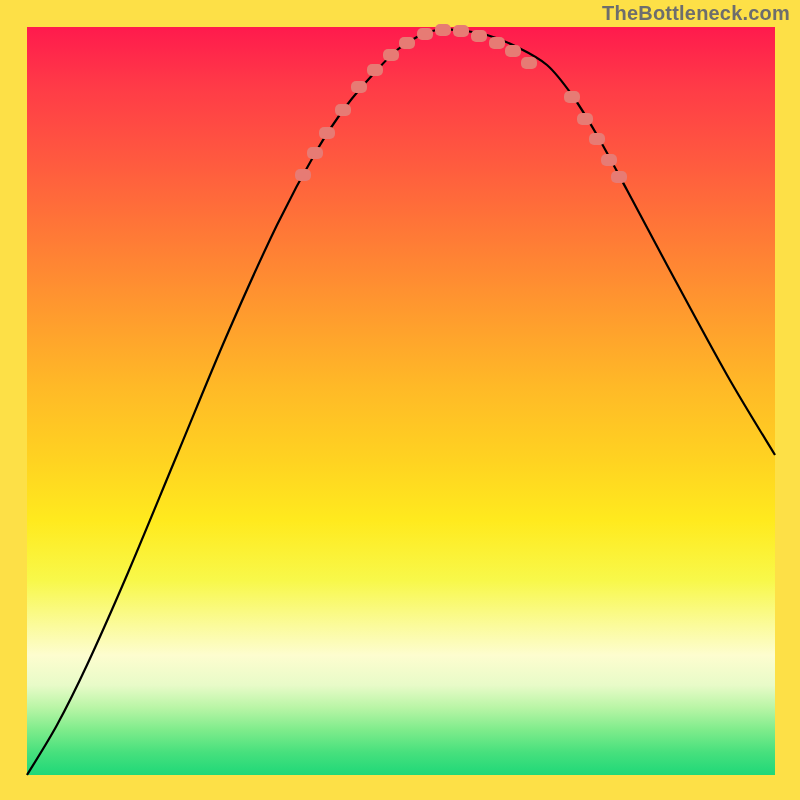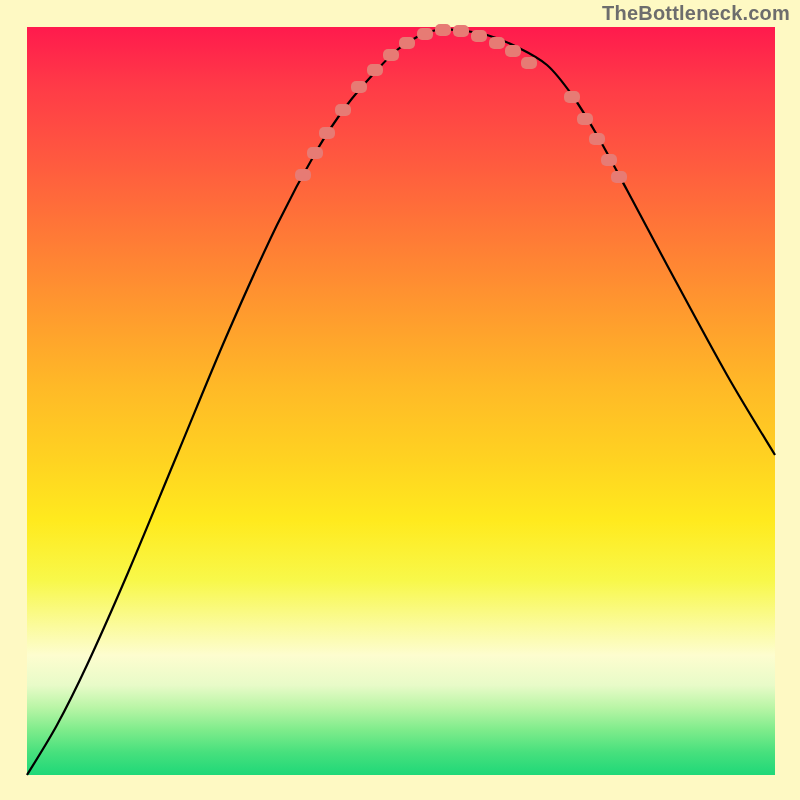--- a/index.html
+++ b/index.html
@@ -10,21 +10,21 @@
     background: #000;
     overflow: hidden;
     font-family: Arial, Helvetica, sans-serif;
   }
   .frame {
     position: absolute;
     top: 0;
     left: 0;
     width: 800px;
     height: 800px;
-    background: #fef9c3;
+    background: #fde047;
   }
   .plot-area {
     position: absolute;
     top: 27px;
     left: 27px;
     width: 748px;
     height: 748px;
     
     background: linear-gradient(
       to bottom,

